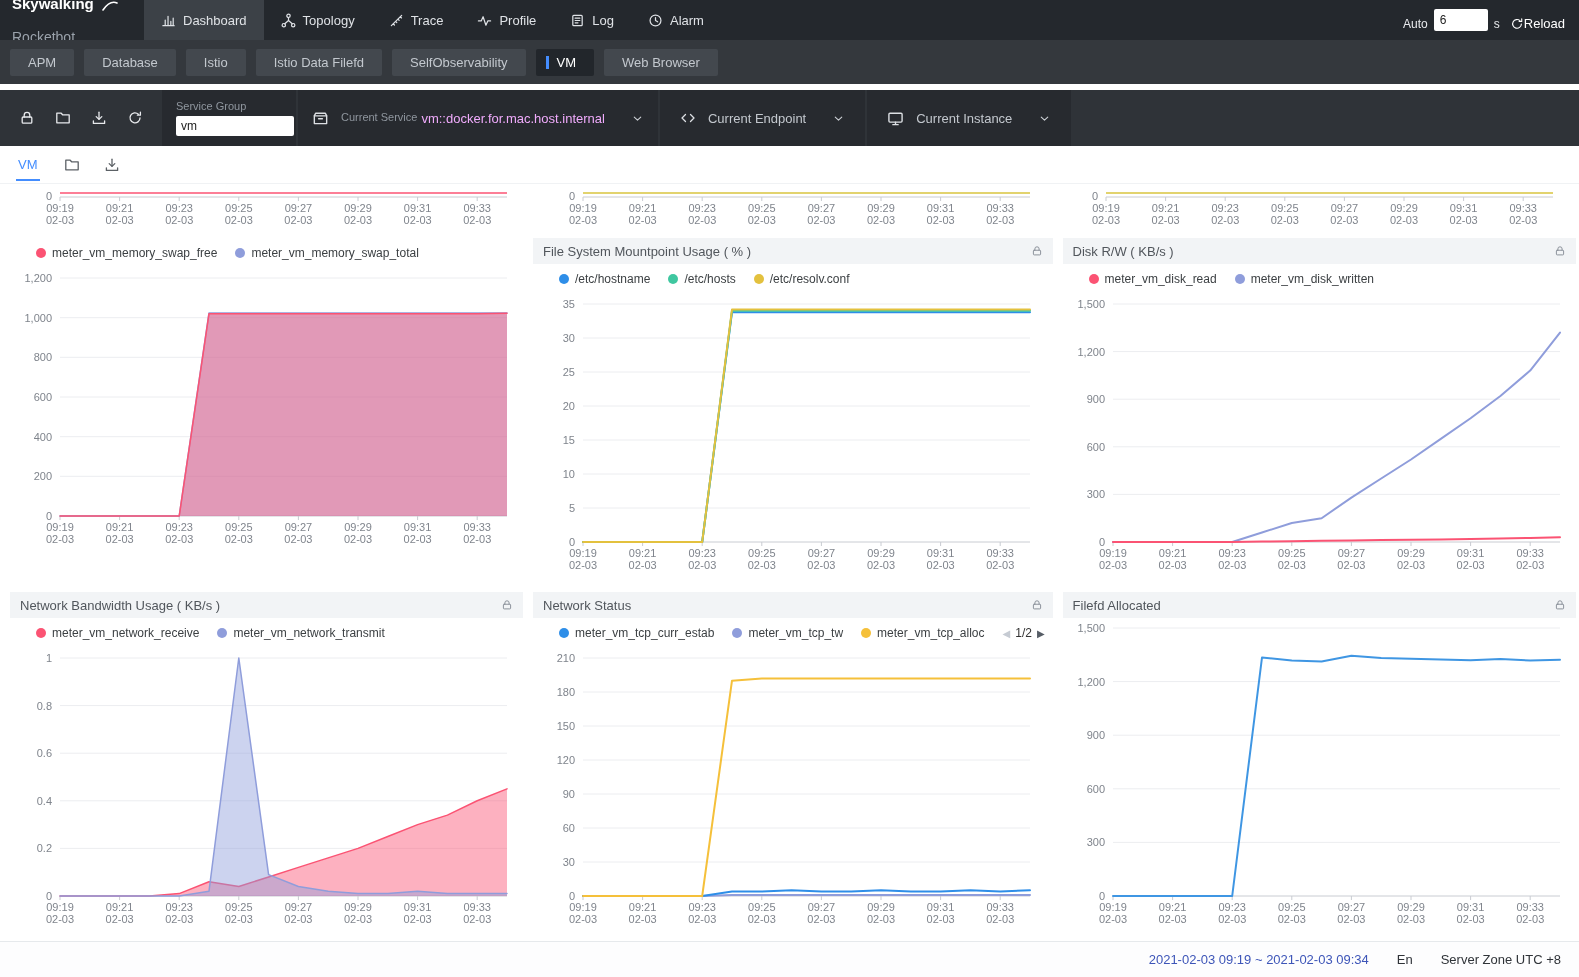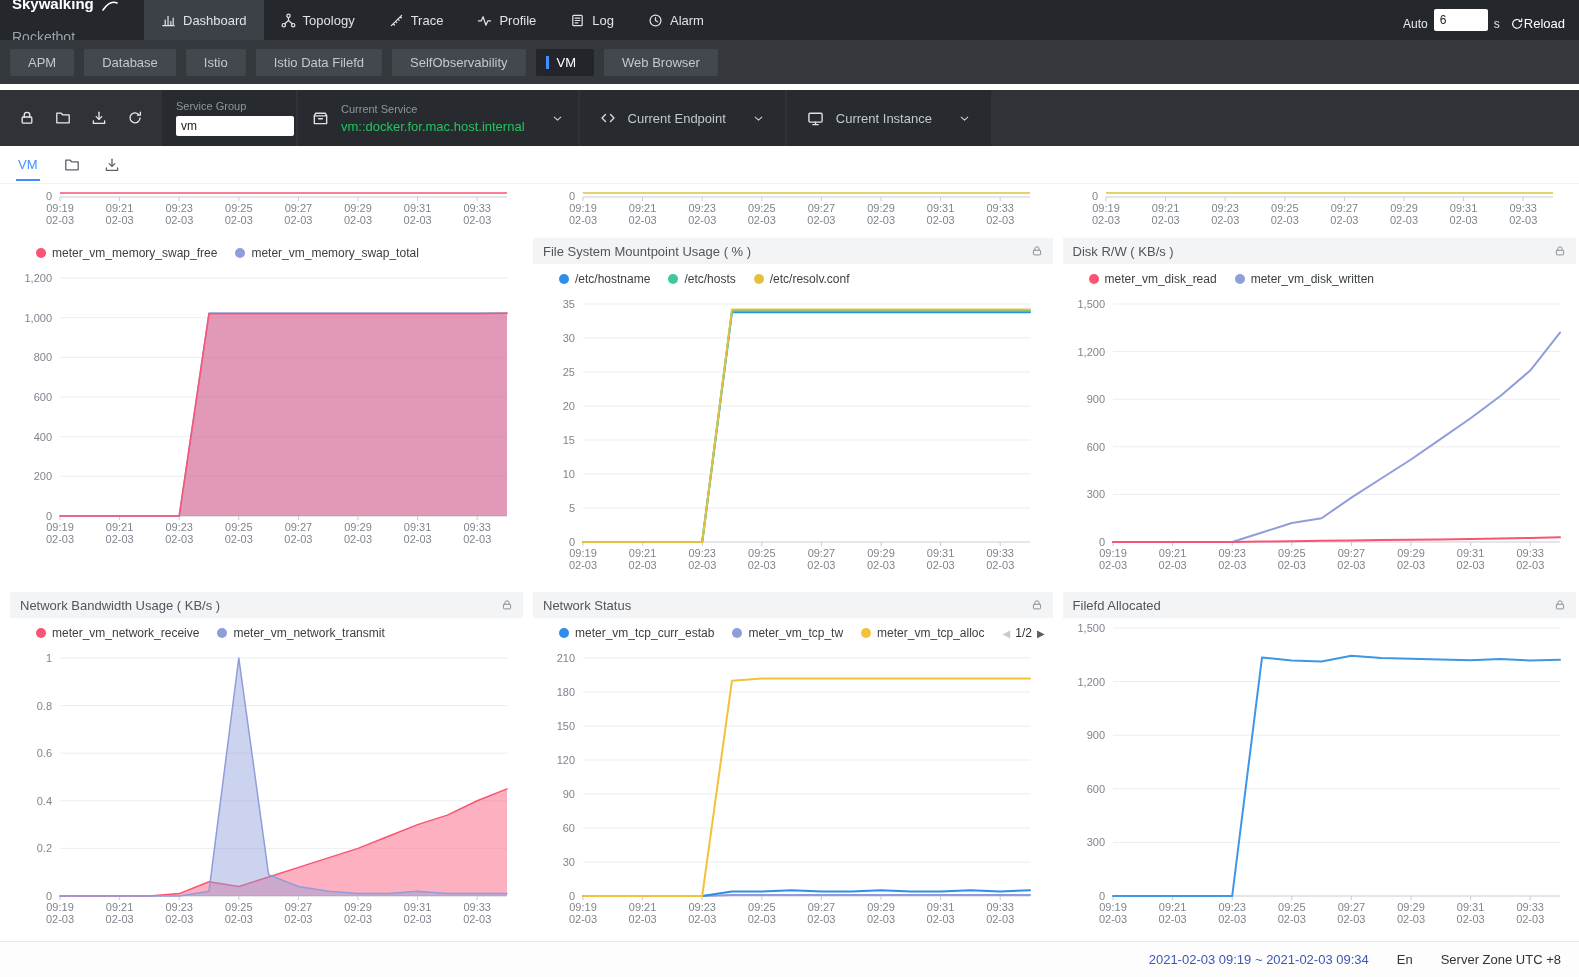--- a/index.html
+++ b/index.html
@@ -31,22 +31,22 @@
   .gap{height:6px;background:#fff;flex-shrink:0}
 
   
   .toolbar{height:56px;background:#2f3338;display:flex;align-items:stretch;flex-shrink:0}
   .tool-icons{display:flex;align-items:center;gap:6px;padding:0 12px}
   .tool-btn{width:30px;height:30px;background:none;border:none;color:#e8eaed;display:flex;align-items:center;justify-content:center;cursor:pointer}
   .tool-group{background:#272a2f;display:flex;align-items:center;padding:0 14px;margin-right:2px}
   .tool-group.sg{flex-direction:column;align-items:flex-start;justify-content:center;gap:4px;width:134px}
   .tg-label{font-size:11px;color:#8f969e}
   .sg-input{width:118px;height:20px;border:none;border-radius:2px;padding:0 5px;font-size:12px;font-family:inherit;color:#222}
-  .tg-col{margin:0 12px;display:flex;flex-direction:column;gap:4px}
-  .tg-value{font-size:13px;color:#22c55e}
+  .tg-col{margin:0 12px;display:flex;flex-direction:row;gap:4px}
+  .tg-value{font-size:13px;color:#f0abfc}
   .g-icon{color:#dde0e4}
   .chev{color:#cfd3d8;margin-left:14px}
   .tool-group.flat{gap:12px;color:#c3c8ce;font-size:13px;cursor:pointer;padding:8px 20px}
   .tool-group.svc{cursor:pointer}
 
   
   .view-tabs{height:38px;background:#fff;display:flex;align-items:center;padding:0 16px;gap:24px;border-bottom:1px solid #f0f2f4;flex-shrink:0}
   .view-tab{color:#448dfe;font-size:13px;border-bottom:2px solid #448dfe;padding:9px 2px 7px;cursor:pointer}
   .vt-icon{color:#5c6166;cursor:pointer}
 

